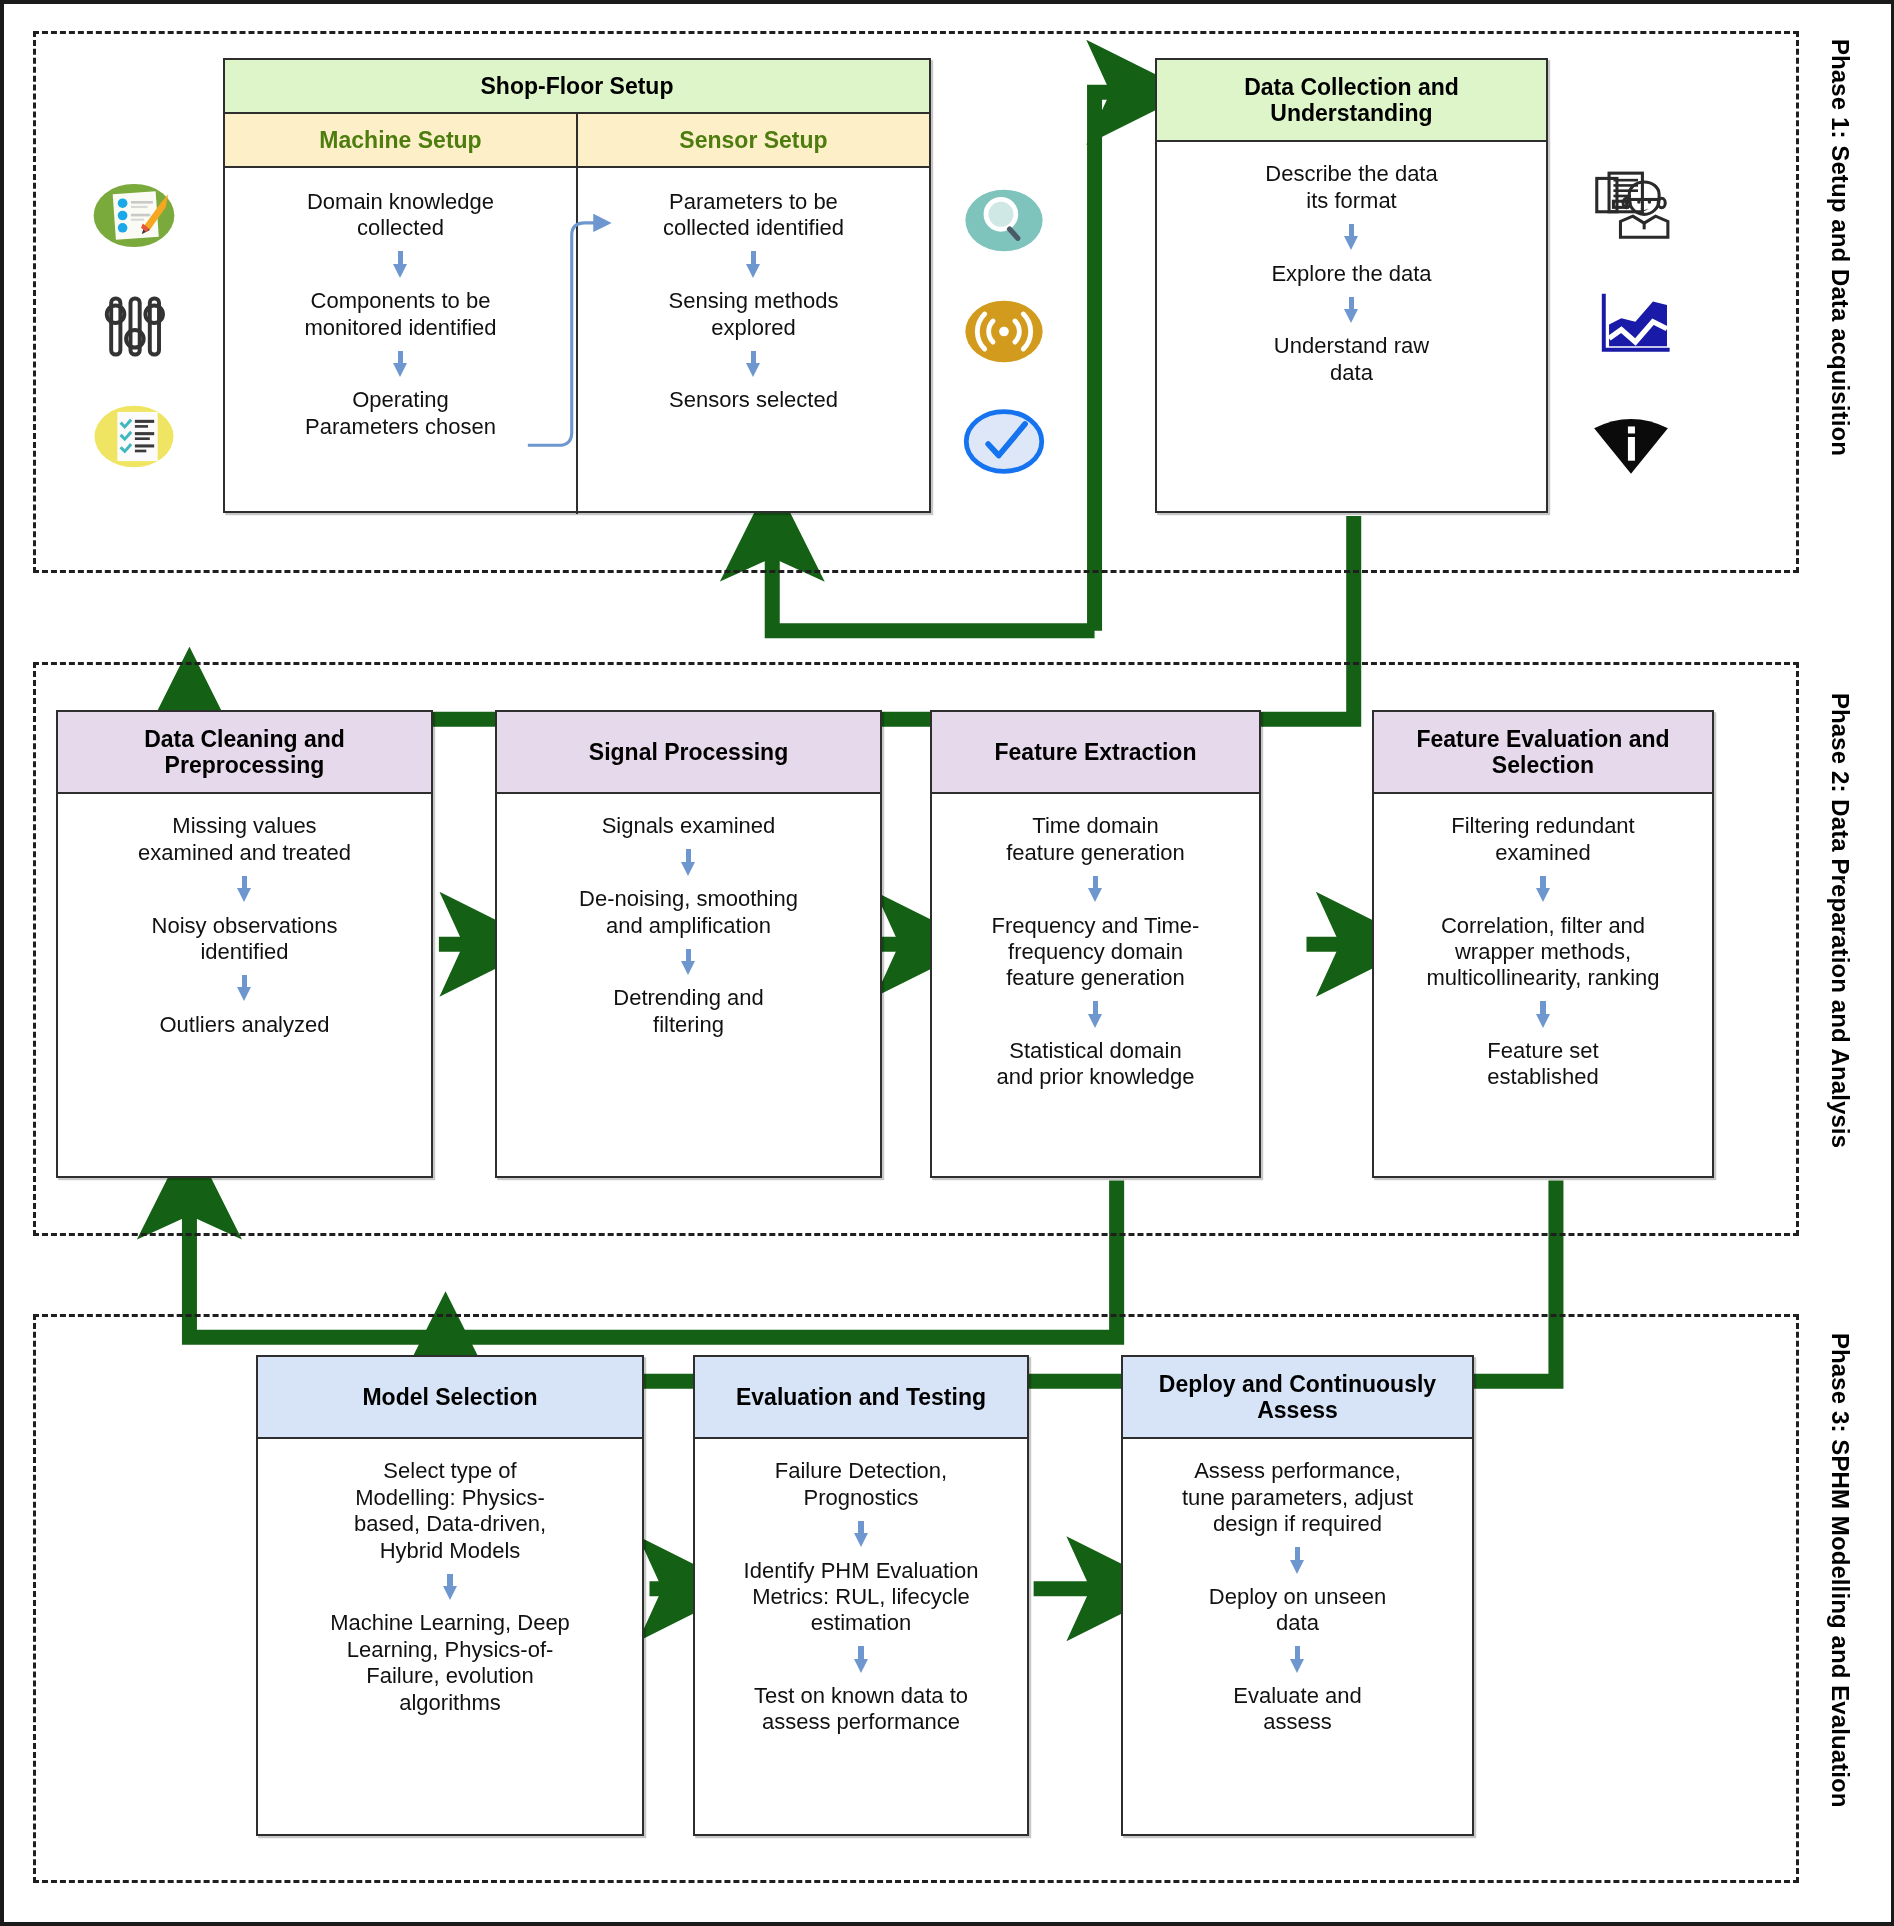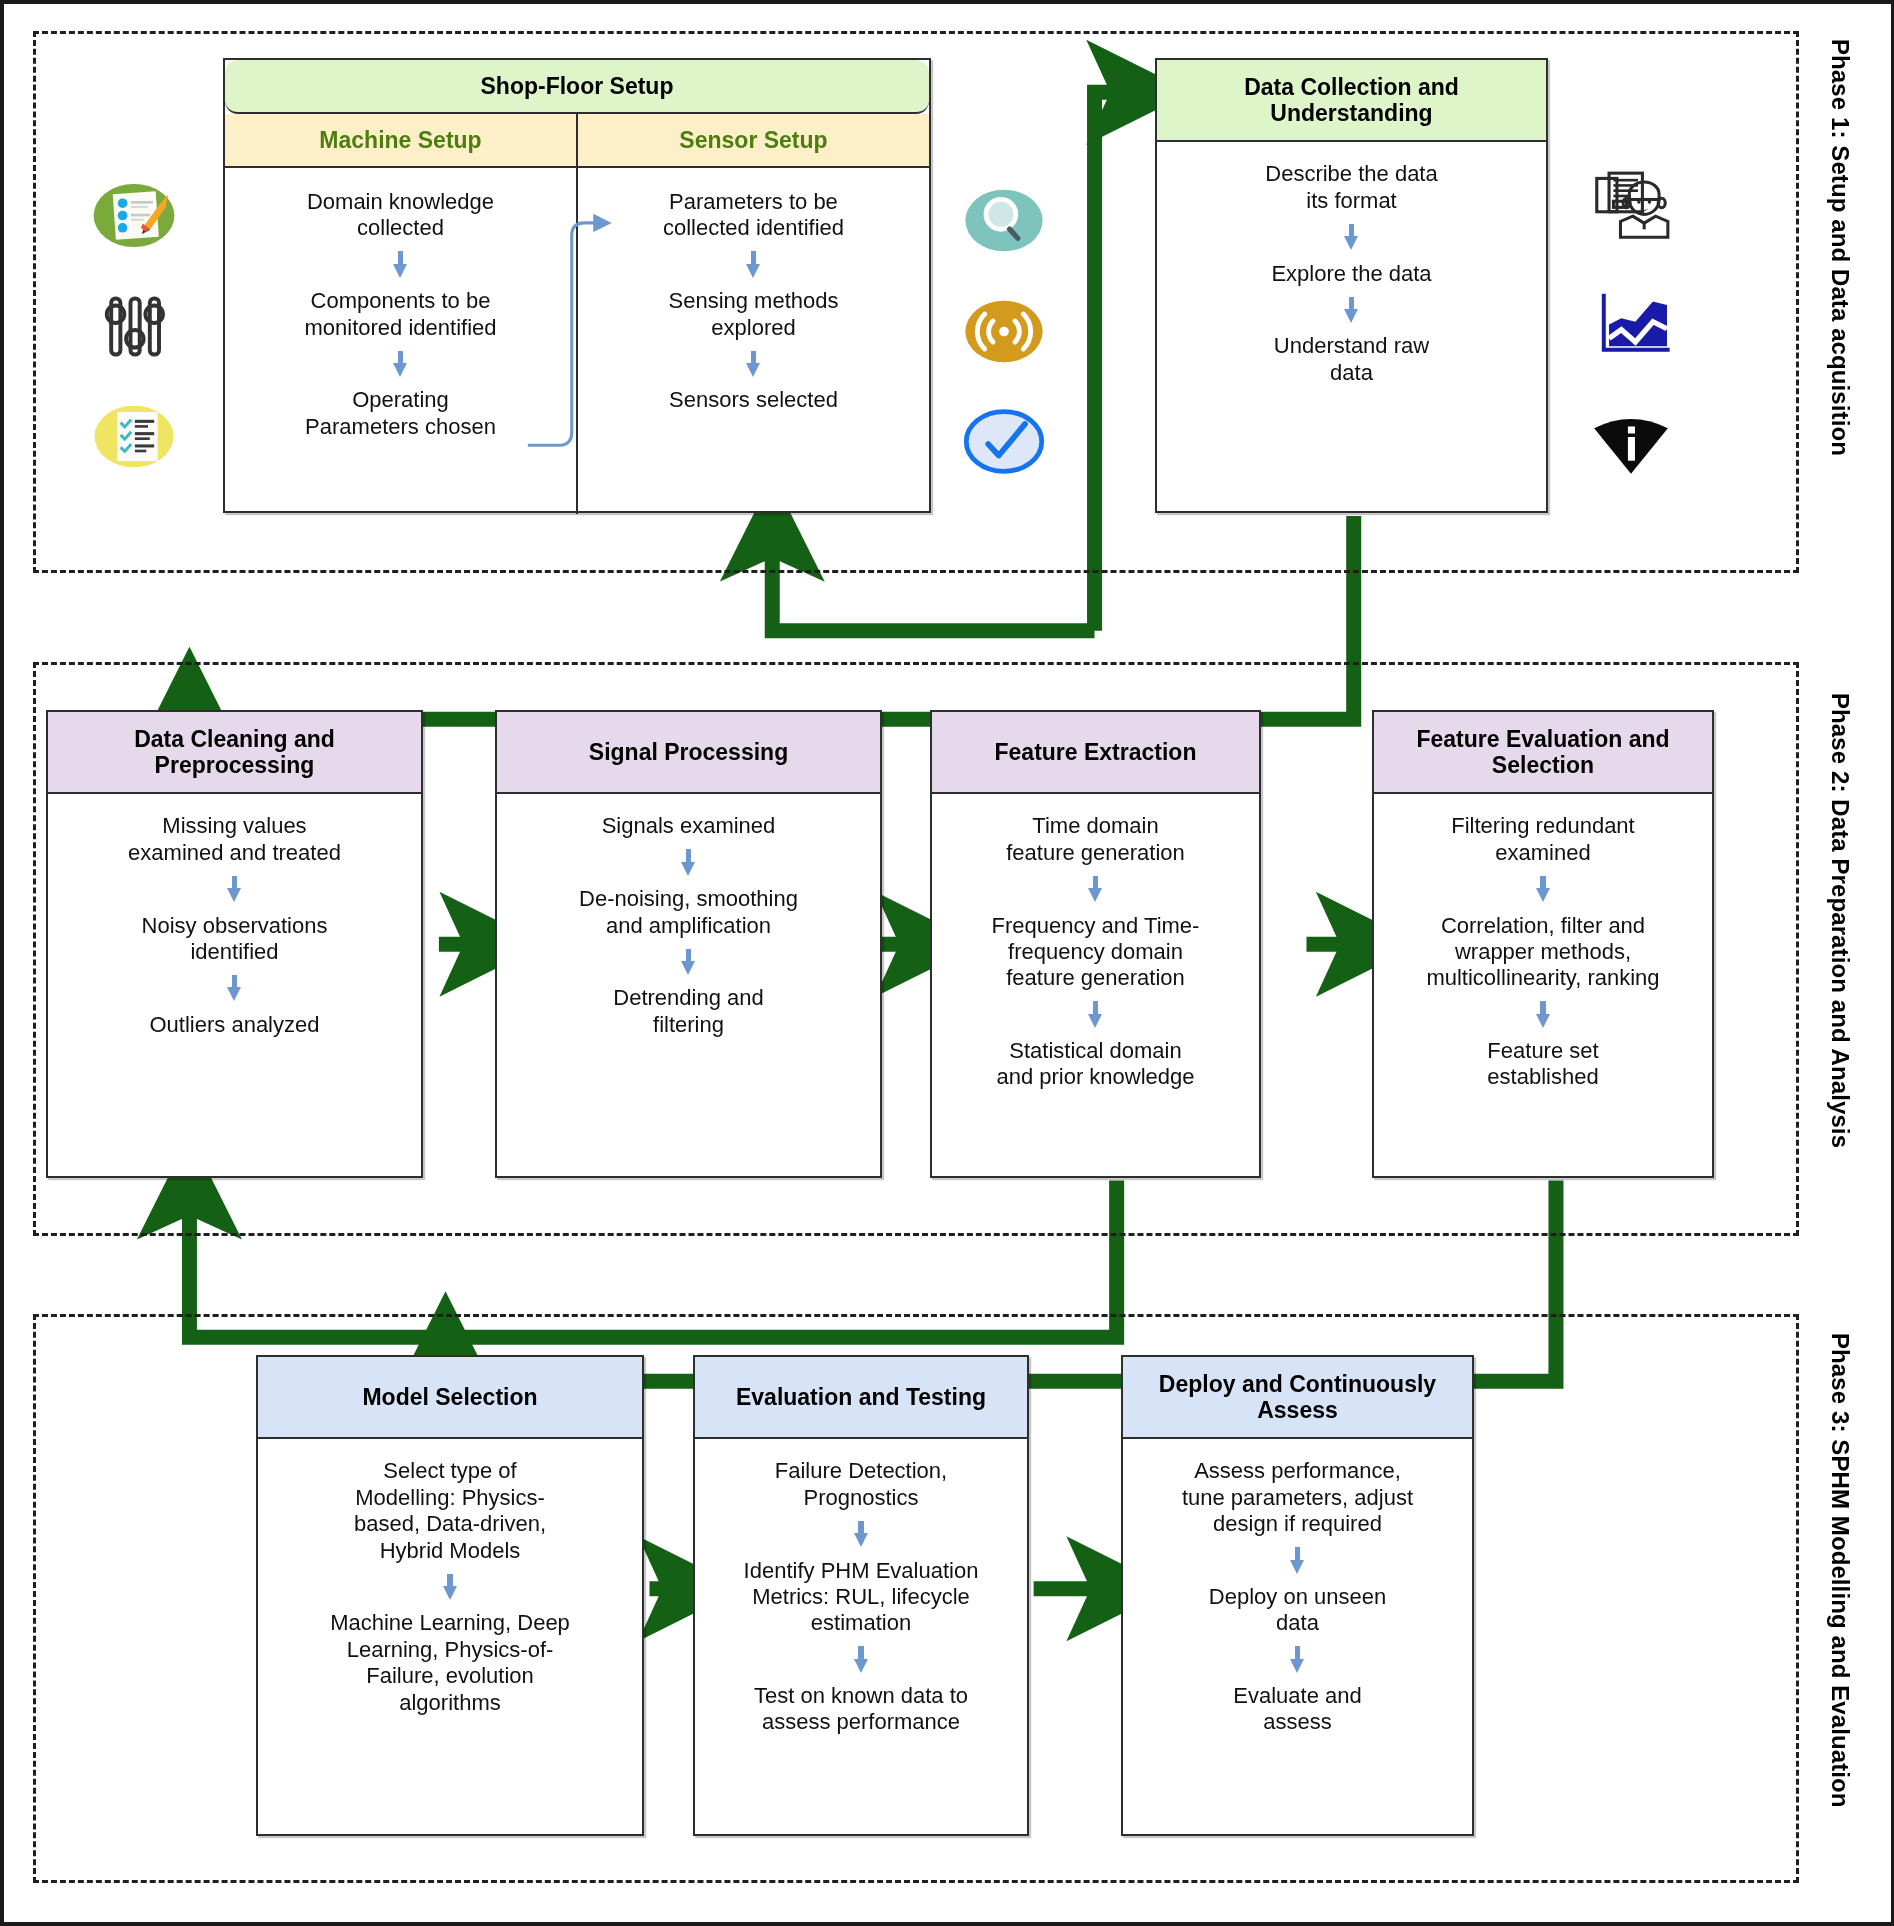--- a/index.html
+++ b/index.html
@@ -88,39 +88,39 @@
     content:"";position:absolute;left:4.9px;top:0;width:5.3px;height:14px;background:#6e97cf;
   }
   .vstep-arrow::after{
     content:"";position:absolute;left:0;top:12.4px;
     border-left:7.5px solid transparent;border-right:7.5px solid transparent;
     border-top:14px solid #6e97cf;
   }
 
   
   #shopfloor{left:219px; top:54px; width:708px; height:455px;}
-  #sf-title{height:54px;display:flex;align-items:center;justify-content:center;border-radius:13px;}
+  #sf-title{height:54px;display:flex;align-items:center;justify-content:center;}
   #sf-sub{display:flex;height:52px;border-bottom:2.6px solid #2e2e2e;}
   .sf-sub-cell{
     flex:1;display:flex;align-items:center;justify-content:center;
     background:#fdf0c9;font-weight:bold;font-size:23px;color:#4d7c0f;
   }
   #sf-sub-left{border-right:2.2px solid #2e2e2e;}
   #sf-cols{display:flex;height:346px;}
   .sf-col{flex:1;box-sizing:border-box;padding:21px 9.7px 4.4px 9.7px;
           display:flex;flex-direction:column;align-items:center;}
   #sf-col-left{border-right:2.2px solid #2e2e2e;}
 
   
   #datacollect{left:1151px; top:54px; width:393px; height:455px;}
   #datacollect .card-head{height:82px;display:flex;align-items:center;justify-content:center;}
 
   
   .p2{top:706px;height:468px;}
-  #p2a{left:42px;  width:377px;}
+  #p2a{left:52px;  width:377px;}
   #p2b{left:491px; width:387px;}
   #p2c{left:926px; width:331px;}
   #p2d{left:1368px; width:342px;}
   .p2 .card-head{height:82px;display:flex;align-items:center;justify-content:center;}
 
   
   .p3{top:1351px;height:481px;}
   #p3a{left:252px;  width:388px;}
   #p3b{left:689px; width:336px;}
   #p3c{left:1117px; width:353px;}

